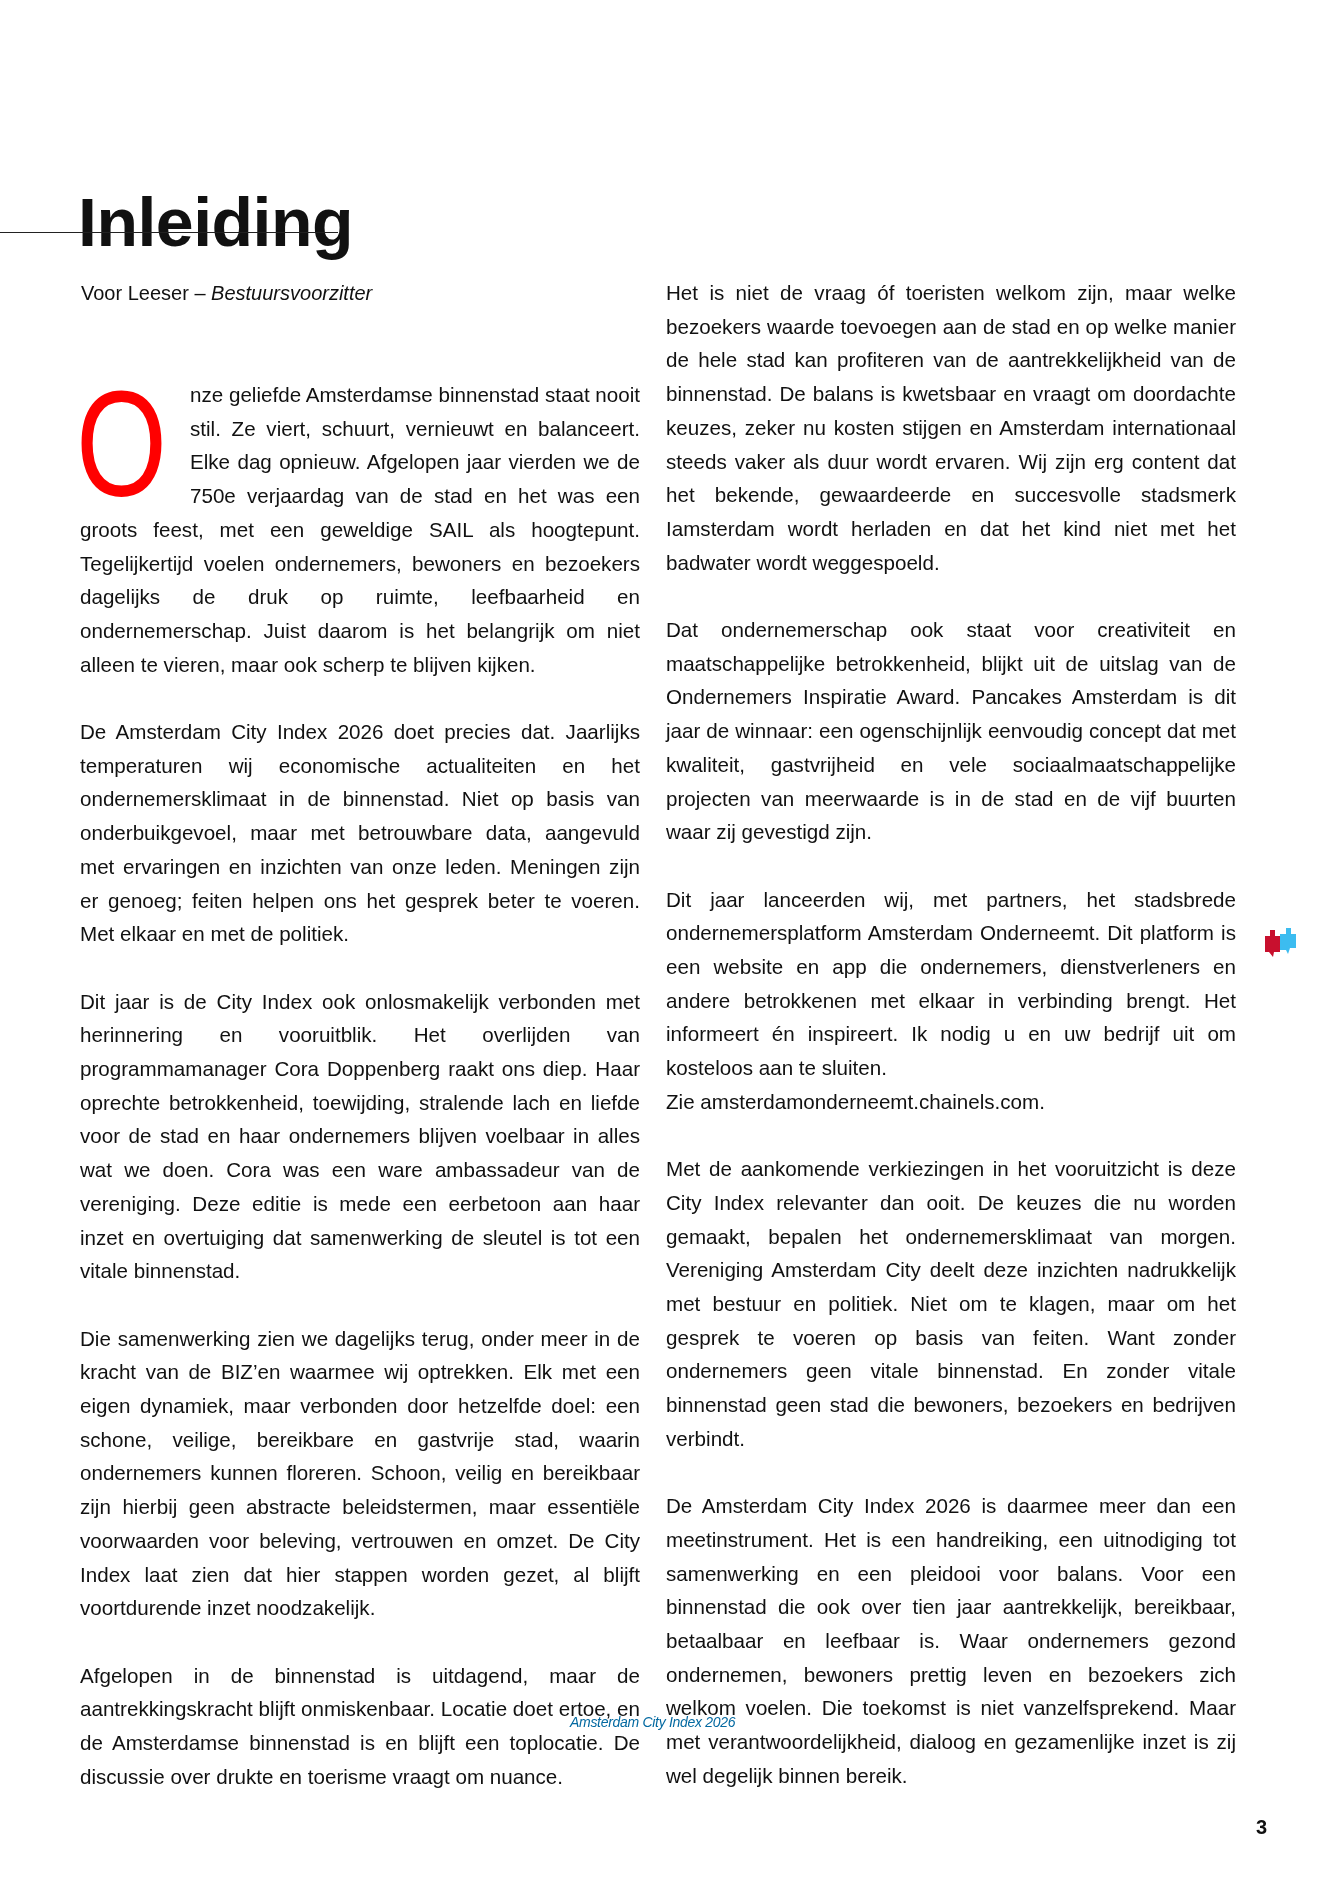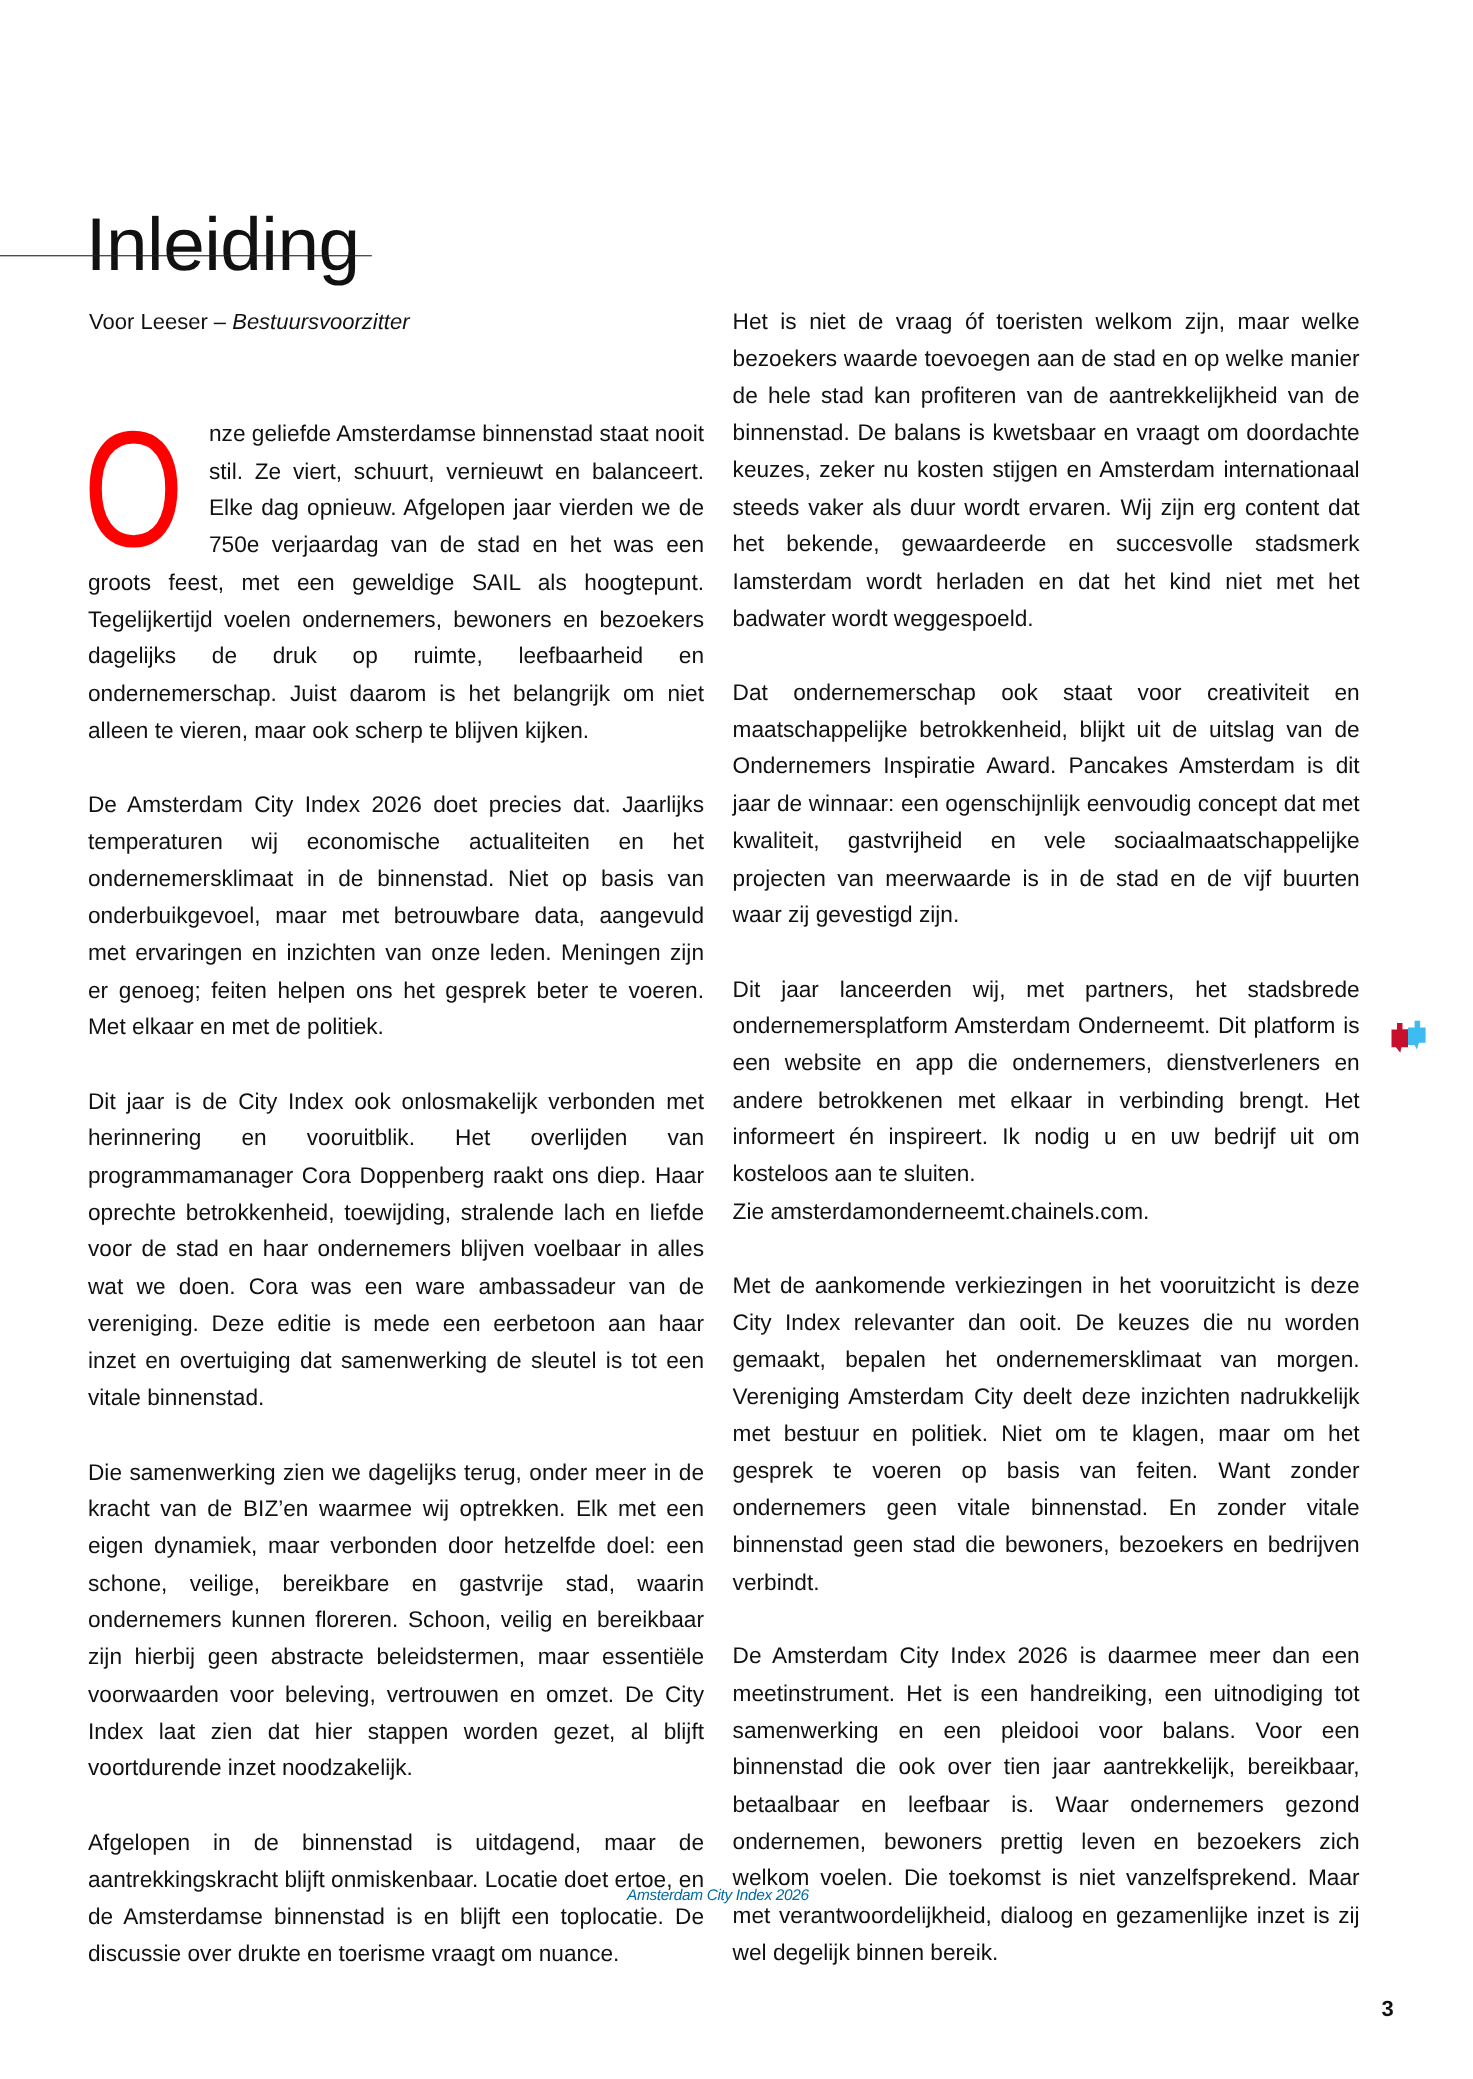--- a/index.html
+++ b/index.html
@@ -2,21 +2,21 @@
 <html><head>
 <meta charset="utf-8">
 <style>
   html, body { margin: 0; padding: 0; background: #ffffff; }
   body {
     width: 1339px; height: 1890px; position: relative; overflow: hidden;
     font-family: "Liberation Sans", sans-serif; color: #111111;
   }
   .title {
     position: absolute; left: 78px; top: 136px;
-    font-size: 68px; font-weight: 400; letter-spacing: -0.5px; line-height: 80px;
+    font-size: 68px; font-weight: 700; letter-spacing: -0.5px; line-height: 80px;
     color: #111;
   }
   .rule {
     position: absolute; left: 0; top: 232px; width: 338px; height: 1px; background: #222;
   }
   .author {
     position: absolute; left: 81px; top: 279px; font-size: 20px; line-height: 28px; color: #111;
   }
   .author .role { font-style: italic; }
   .col {

